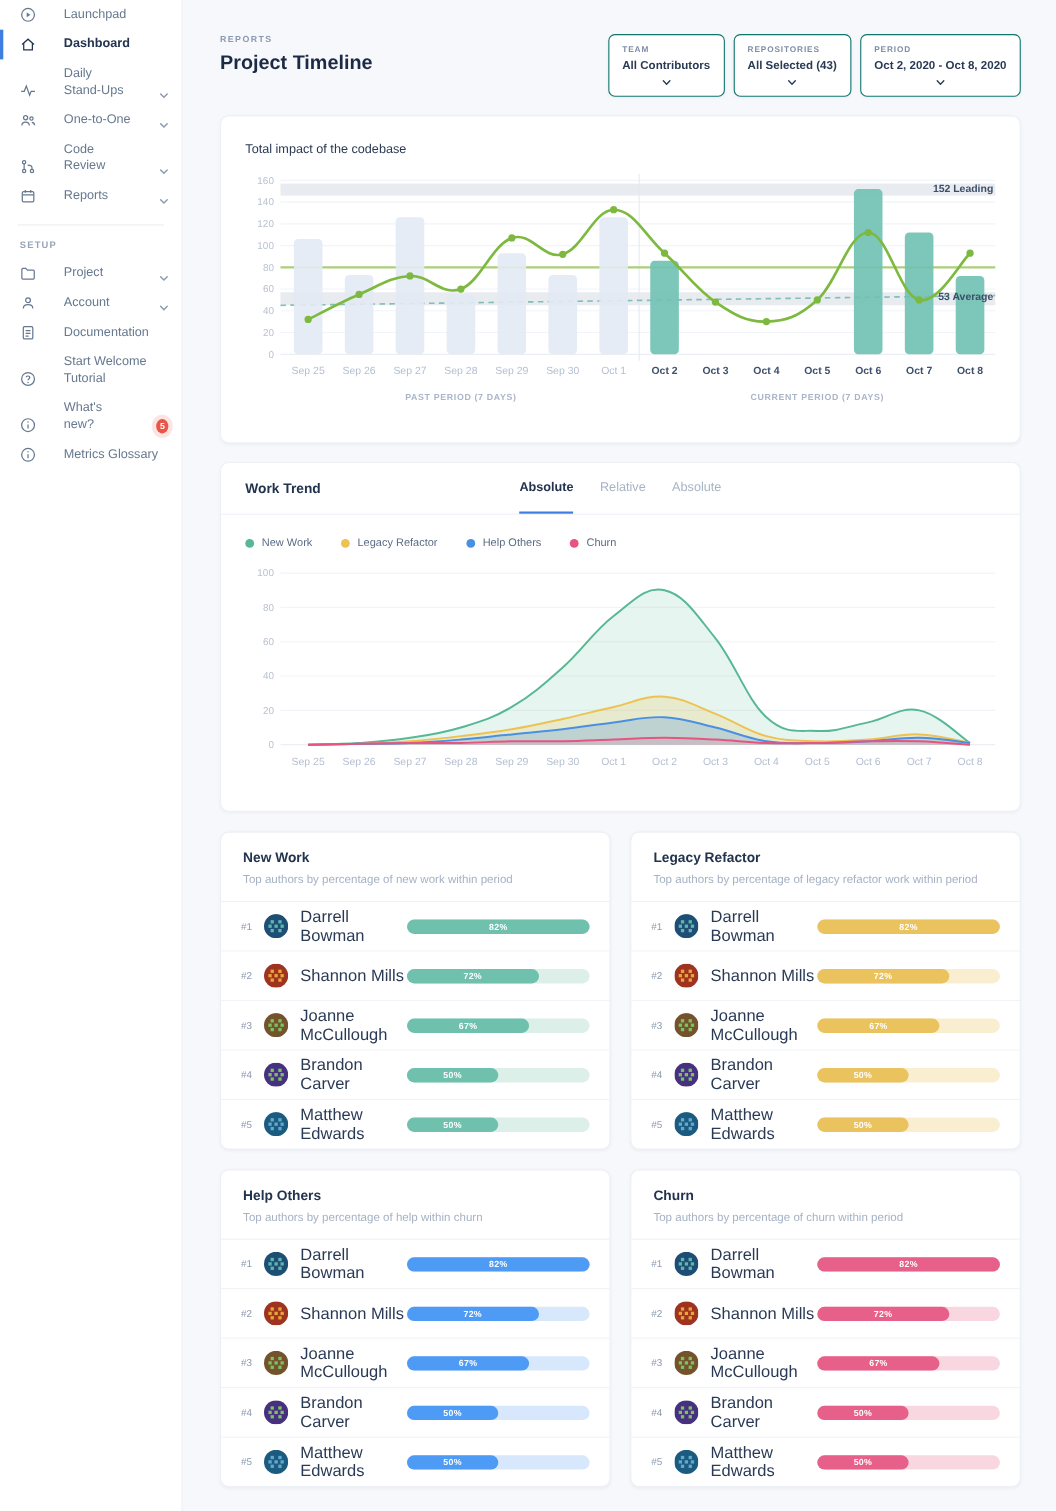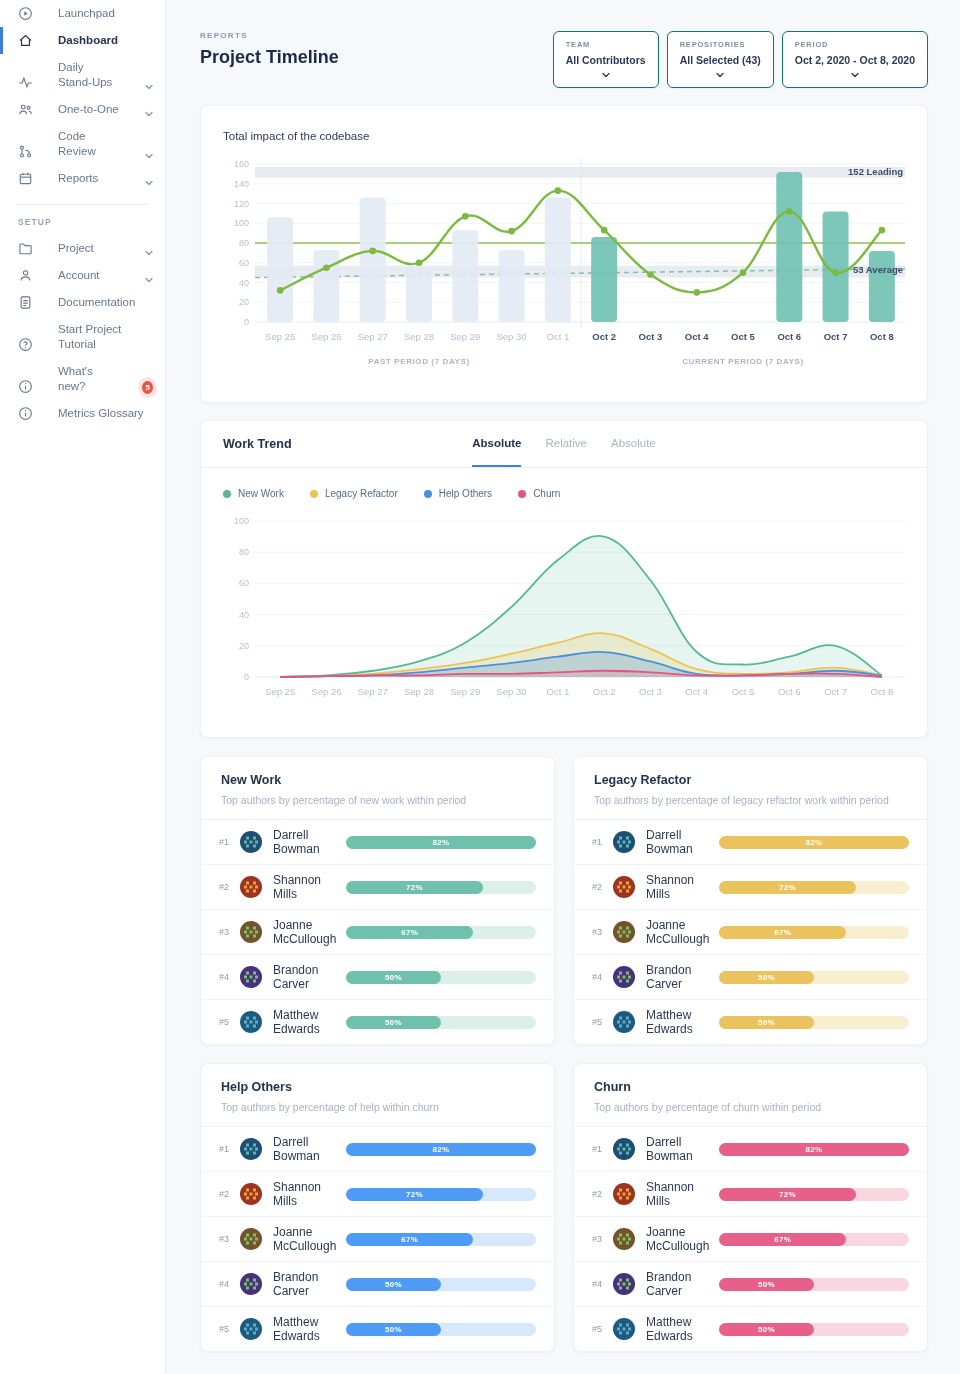--- a/index.html
+++ b/index.html
@@ -55,22 +55,22 @@
 
   .grid{display:grid;grid-template-columns:1fr 1fr;gap:18px;margin-top:18px;}
   .author-card{background:#fff;border:1px solid #EDF0F5;border-radius:8px;box-shadow:0 1px 3px rgba(30,50,90,.05);}
   .ac-head{padding:16px 20px 13px;border-bottom:1px solid #EDF0F5;}
   .ac-title{font-size:12.5px;font-weight:bold;color:#22334D;margin-bottom:7px;}
   .ac-sub{font-size:10.5px;color:#A6B2C4;}
   .ac-row{display:flex;align-items:center;height:44px;padding:0 18px;border-bottom:1px solid #F0F3F7;}
   .ac-row:last-child{border-bottom:none;}
   .rank{font-size:9px;color:#8C9AB1;width:17px;flex:none;}
   .avatar{width:22px;height:22px;border-radius:50%;overflow:hidden;margin:0 11px 0 4px;flex:none;display:flex;}
-  .name{font-size:12px;color:#2A3A55;flex:1;}
-  .track{width:190px;height:13px;border-radius:7px;position:relative;flex:none;}
+  .name{font-size:15px;color:#2A3A55;flex:1;}
+  .track{width:166px;height:13px;border-radius:7px;position:relative;flex:none;}
   .fill{height:100%;border-radius:7px;display:flex;align-items:center;justify-content:center;}
   .pct{font-size:8px;font-weight:bold;color:#fff;letter-spacing:.3px;}
 
   svg.chart{display:block;}
 </style>
 </head>
 <body>
 
 <div class="app">
 
@@ -196,21 +196,21 @@
           <span>Documentation</span>
         </div>
         <div class="side-item">
           <span class="icon">
             <svg viewBox="0 0 16 16" fill="none" stroke="currentColor" stroke-width="1.2">
               <circle cx="8" cy="8" r="6.2"></circle>
               <path d="M6.3 6.4 C6.3 4.7 9.7 4.7 9.7 6.5 C9.7 7.8 8 7.7 8 9.3"></path>
               <circle cx="8" cy="11.4" r=".7" fill="currentColor" stroke="none"></circle>
             </svg>
           </span>
-          <span>Start Project Tutorial</span>
+          <span>Start Welcome Tutorial</span>
         </div>
         <div class="side-item">
           <span class="icon">
             <svg viewBox="0 0 16 16" fill="none" stroke="currentColor" stroke-width="1.2">
               <circle cx="8" cy="8" r="6.2"></circle>
               <path d="M8 7.4 V11.2"></path>
               <circle cx="8" cy="5" r=".7" fill="currentColor" stroke="none"></circle>
             </svg>
           </span>
           <span>What's new?</span>

